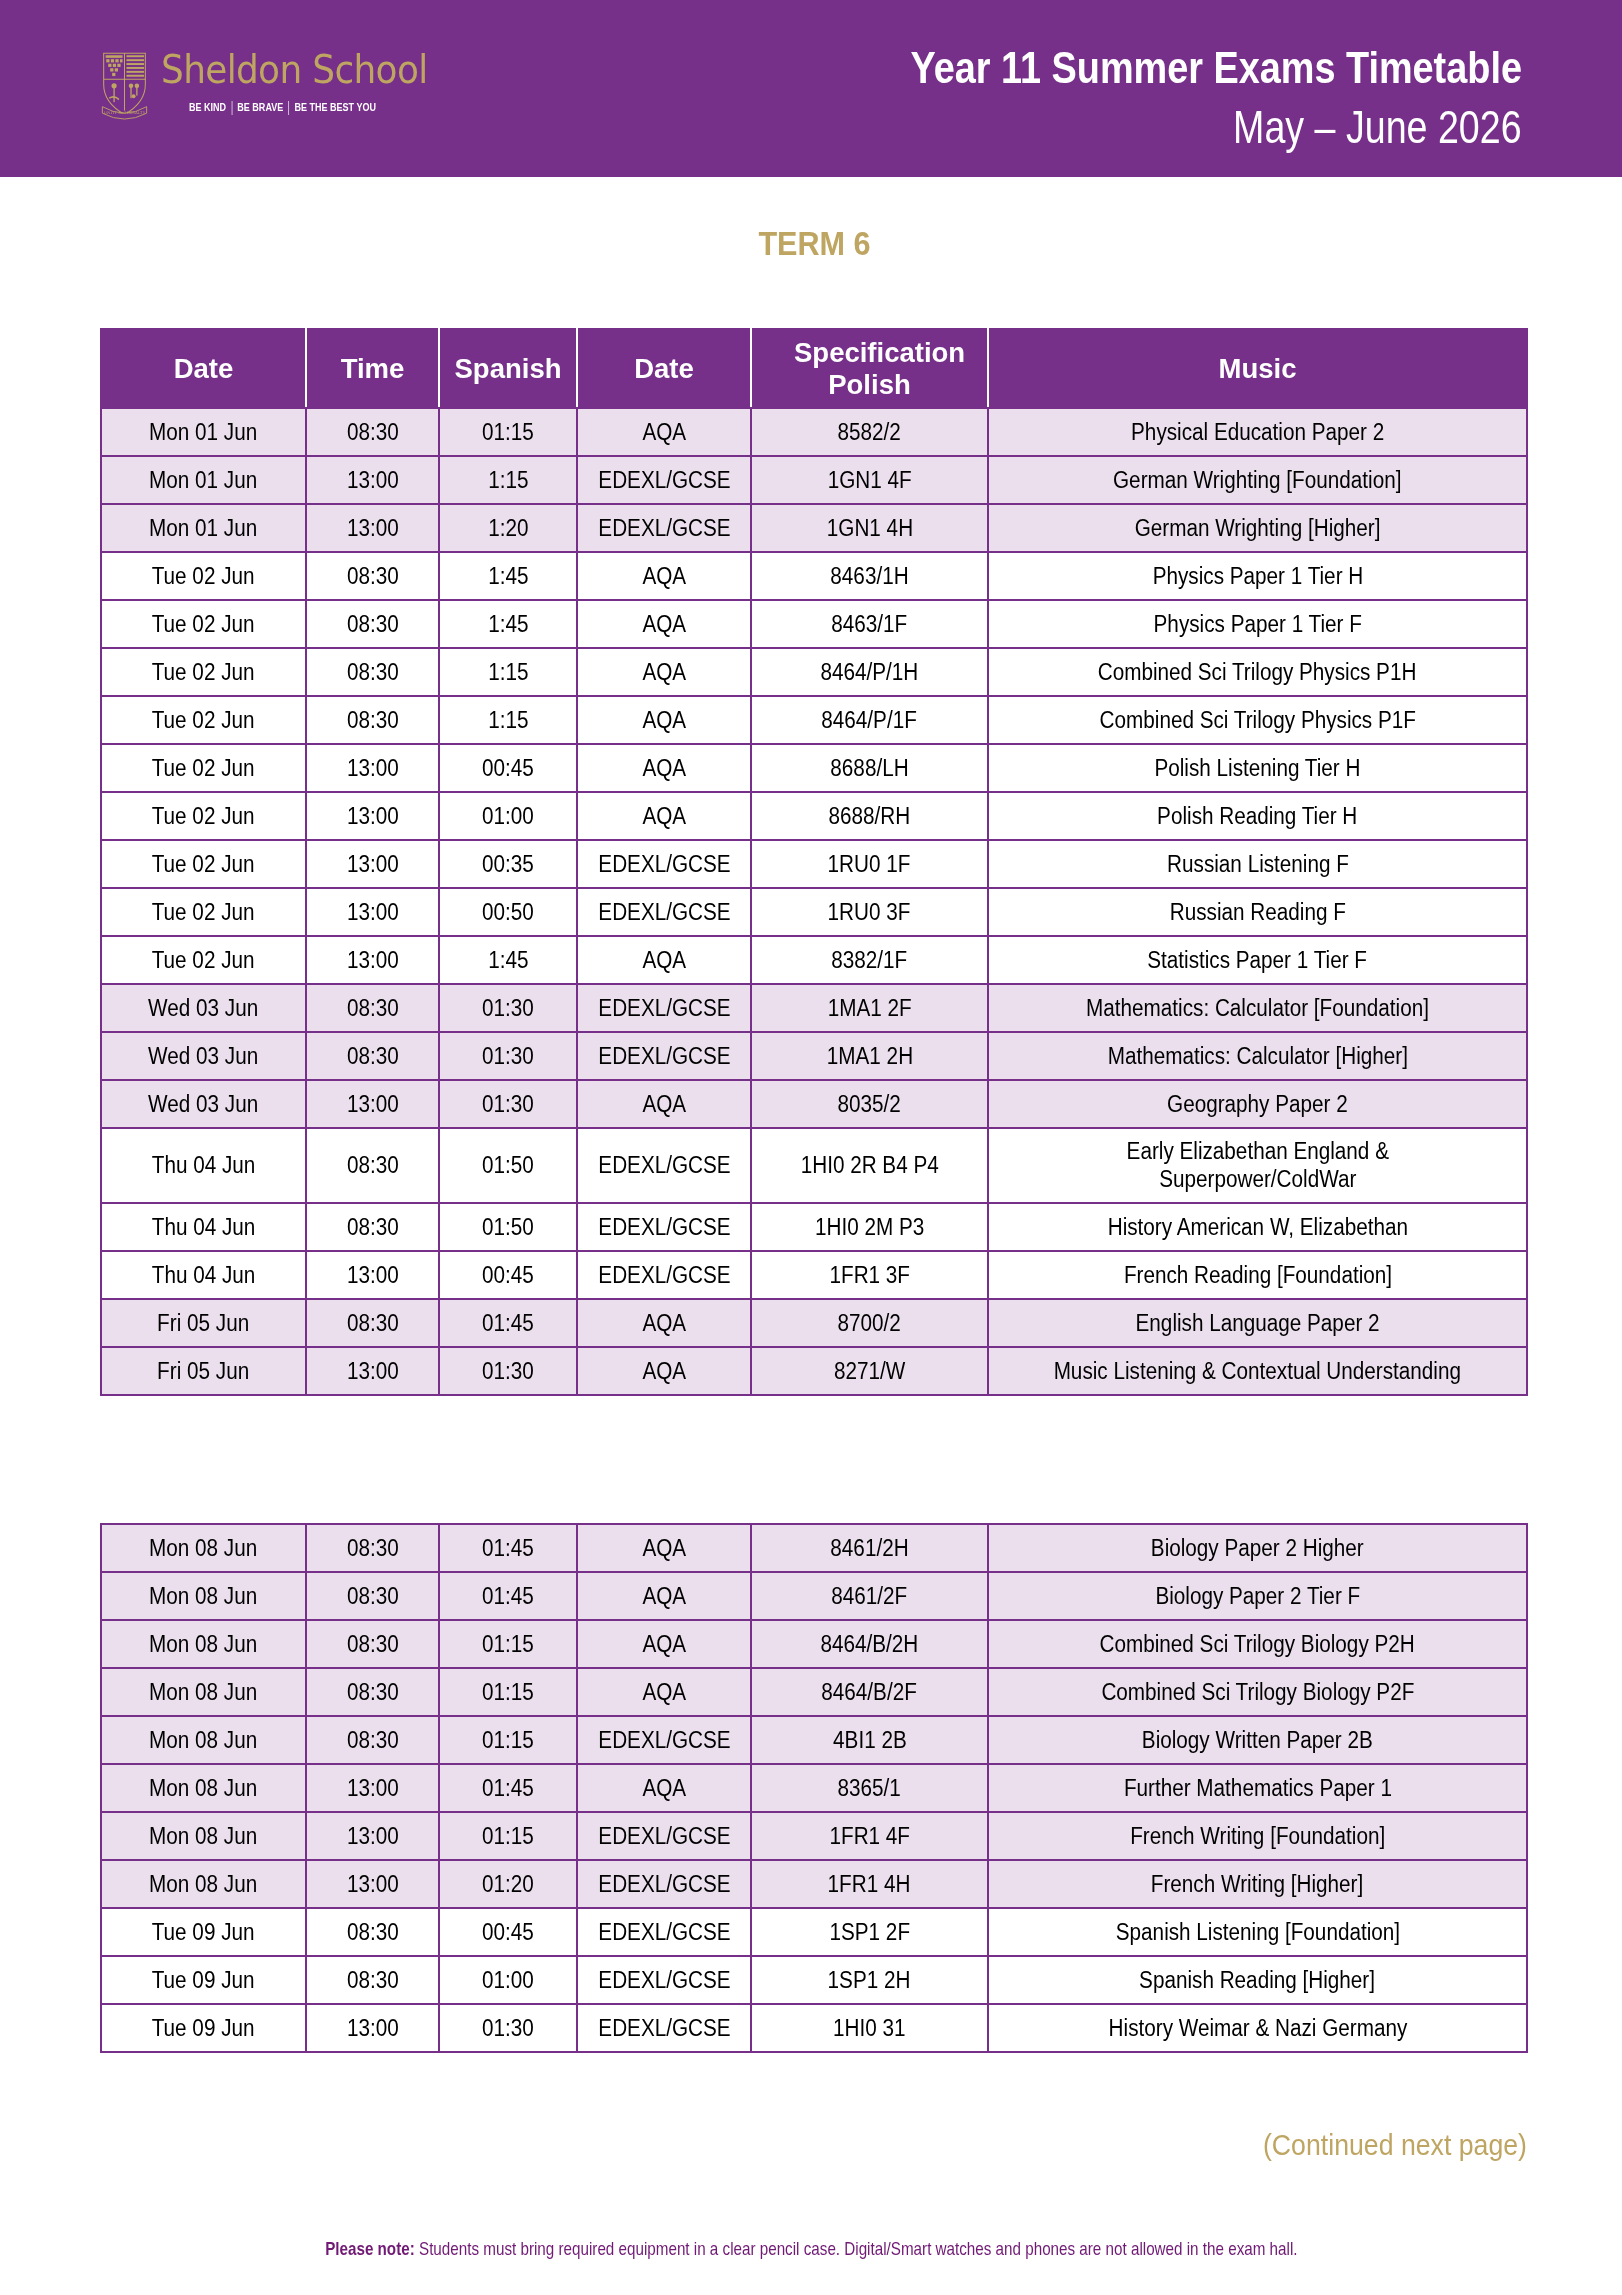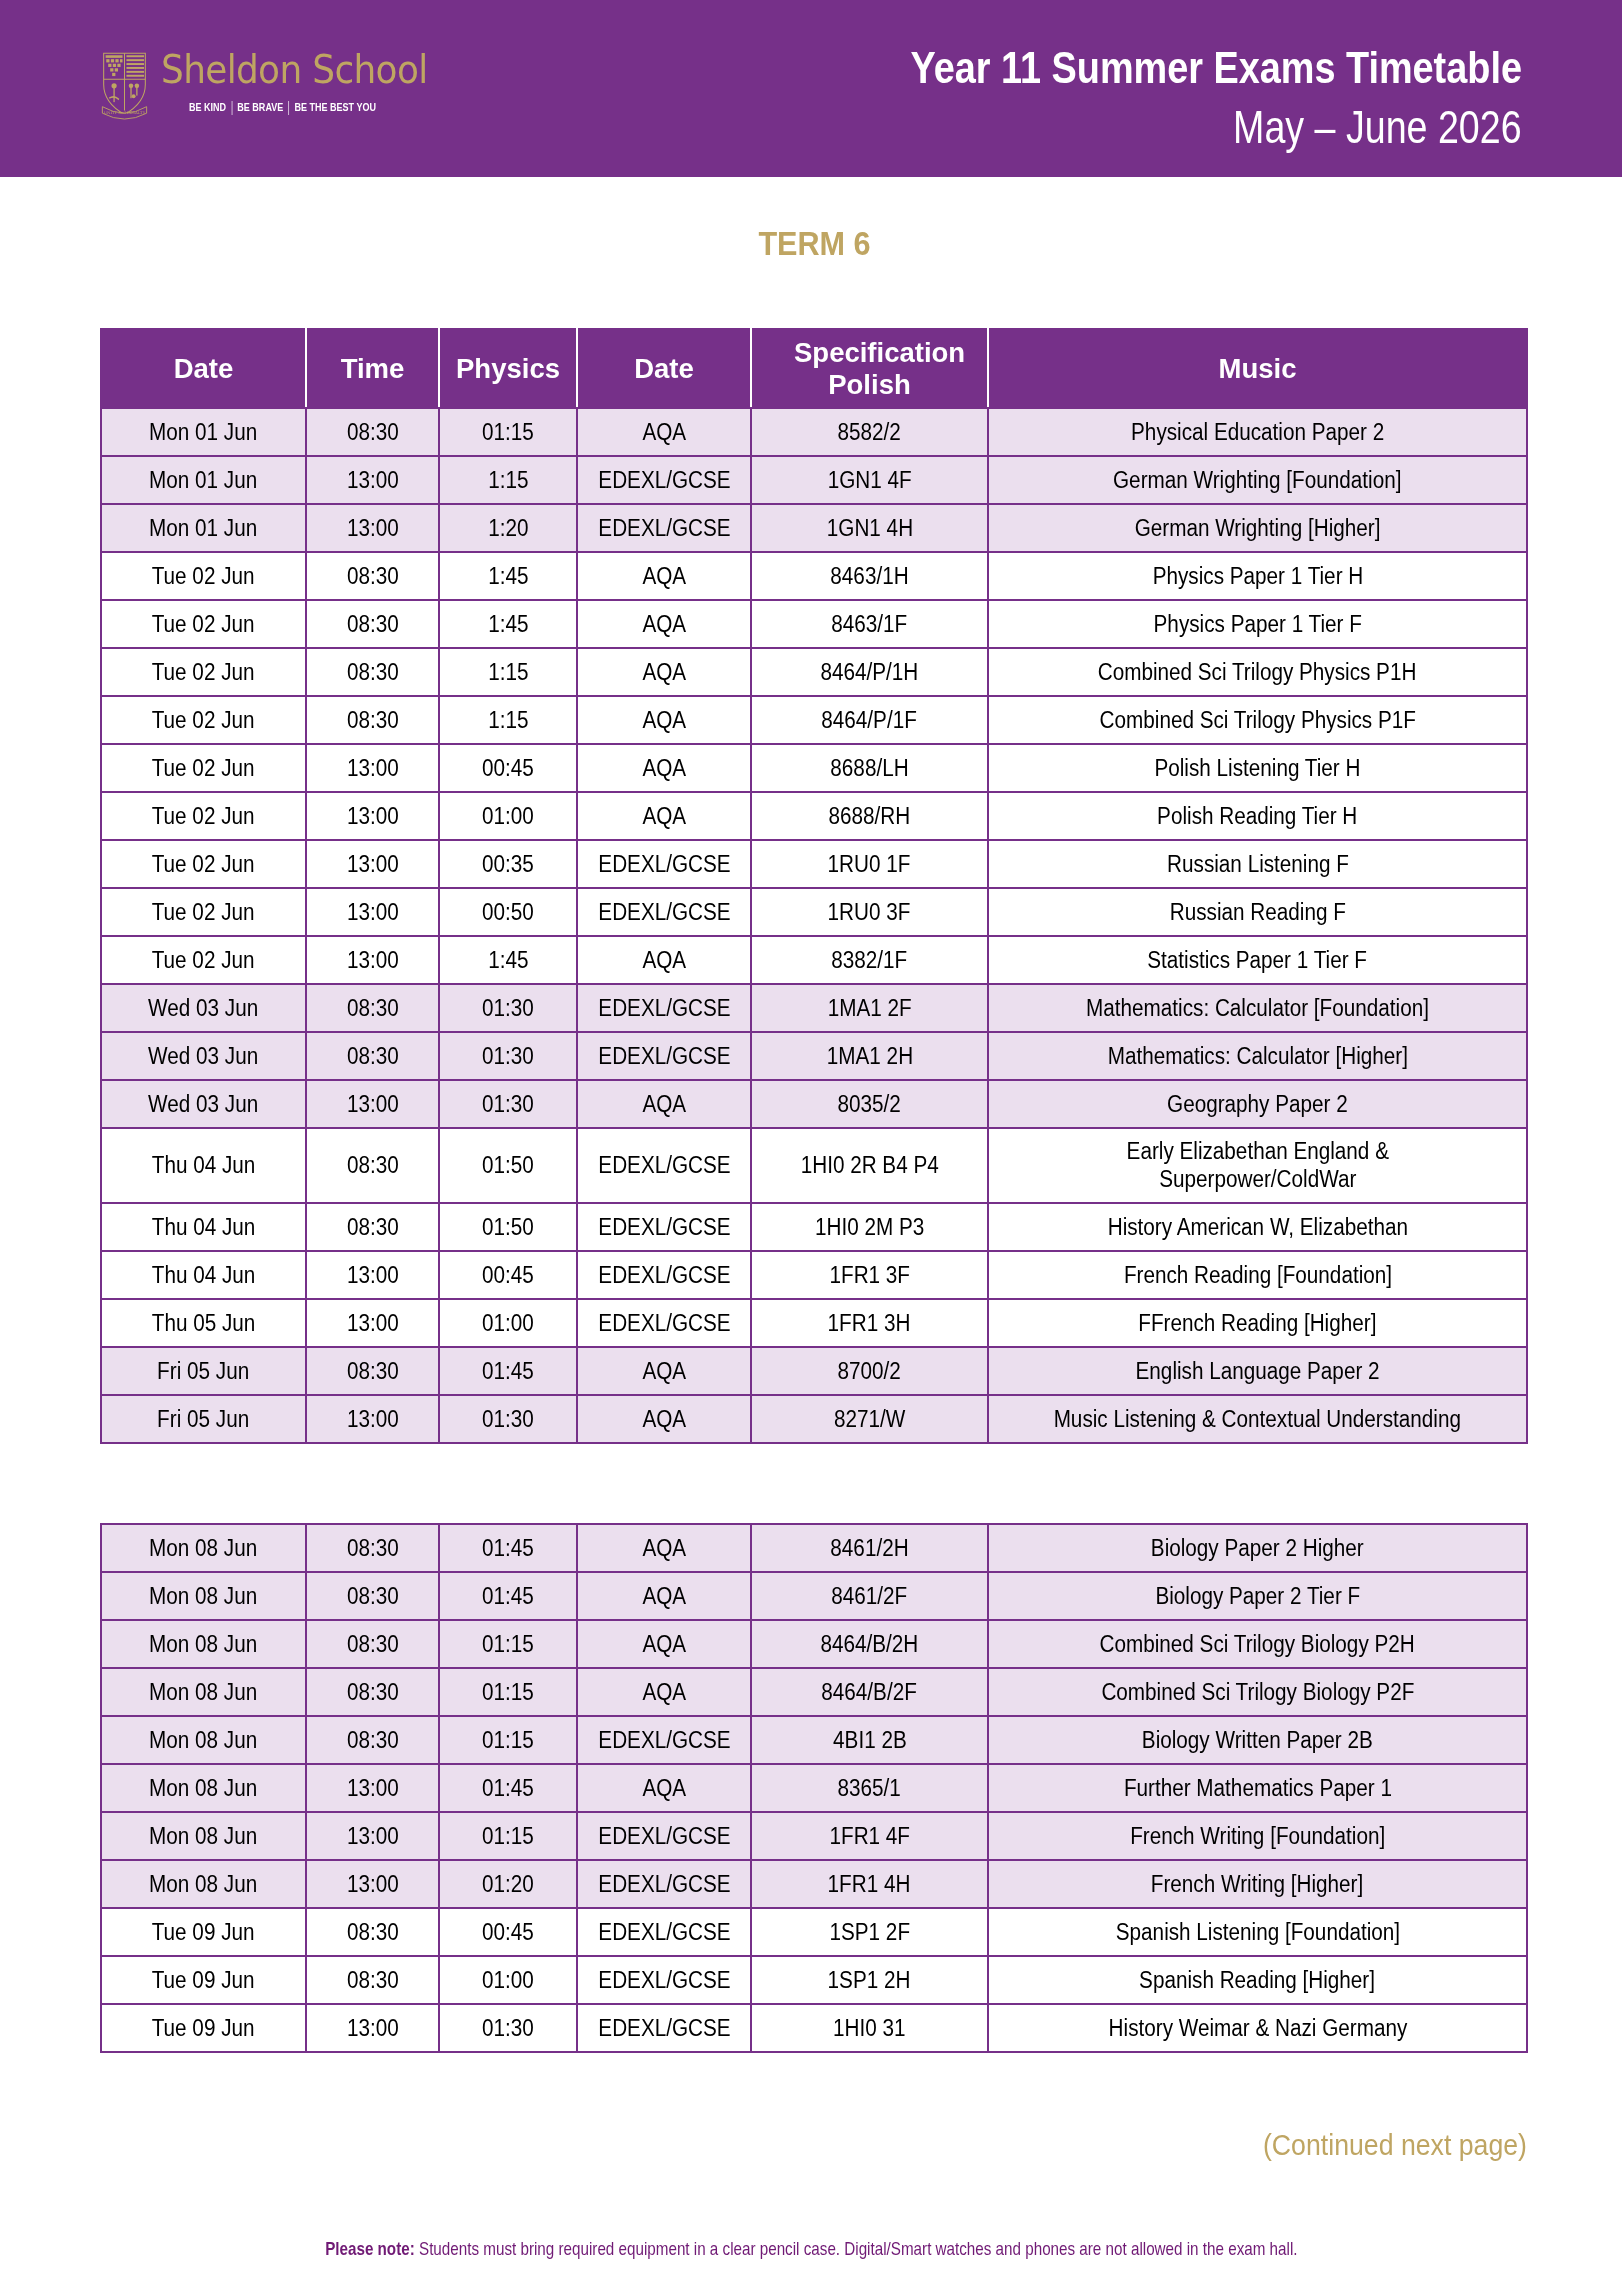--- a/index.html
+++ b/index.html
@@ -149,21 +149,21 @@
       <col class="c-time">
       <col class="c-length">
       <col class="c-board">
       <col class="c-spec">
       <col class="c-paper">
   </colgroup>
   <thead>
     <tr>
       <th>Date</th>
       <th>Time</th>
-      <th>Physics</th>
+      <th>Spanish</th>
       <th>Date</th>
       <th><span style="display:inline-block;width:151px;">Specification Polish</span></th>
       <th>Music</th>
     </tr>
   </thead>
   <tbody id="tbody1">
       <tr class="shade">
         <td><span class="cell-inner">Mon 01 Jun</span></td>
         <td><span class="cell-inner">08:30</span></td>
         <td><span class="cell-inner">01:15</span></td>
@@ -299,28 +299,20 @@
         <td><span class="cell-inner">1HI0 2M P3</span></td>
         <td><span class="cell-inner">History American W, Elizabethan</span></td>
       </tr>
       <tr class="plain">
         <td><span class="cell-inner">Thu 04 Jun</span></td>
         <td><span class="cell-inner">13:00</span></td>
         <td><span class="cell-inner">00:45</span></td>
         <td><span class="cell-inner">EDEXL/GCSE</span></td>
         <td><span class="cell-inner">1FR1 3F</span></td>
         <td><span class="cell-inner">French Reading [Foundation]</span></td>
-      </tr>
-      <tr class="plain">
-        <td><span class="cell-inner">Thu 05 Jun</span></td>
-        <td><span class="cell-inner">13:00</span></td>
-        <td><span class="cell-inner">01:00</span></td>
-        <td><span class="cell-inner">EDEXL/GCSE</span></td>
-        <td><span class="cell-inner">1FR1 3H</span></td>
-        <td><span class="cell-inner">FFrench Reading [Higher]</span></td>
       </tr>
       <tr class="shade">
         <td><span class="cell-inner">Fri 05 Jun</span></td>
         <td><span class="cell-inner">08:30</span></td>
         <td><span class="cell-inner">01:45</span></td>
         <td><span class="cell-inner">AQA</span></td>
         <td><span class="cell-inner">8700/2</span></td>
         <td><span class="cell-inner">English Language Paper 2</span></td>
       </tr>
       <tr class="shade">

